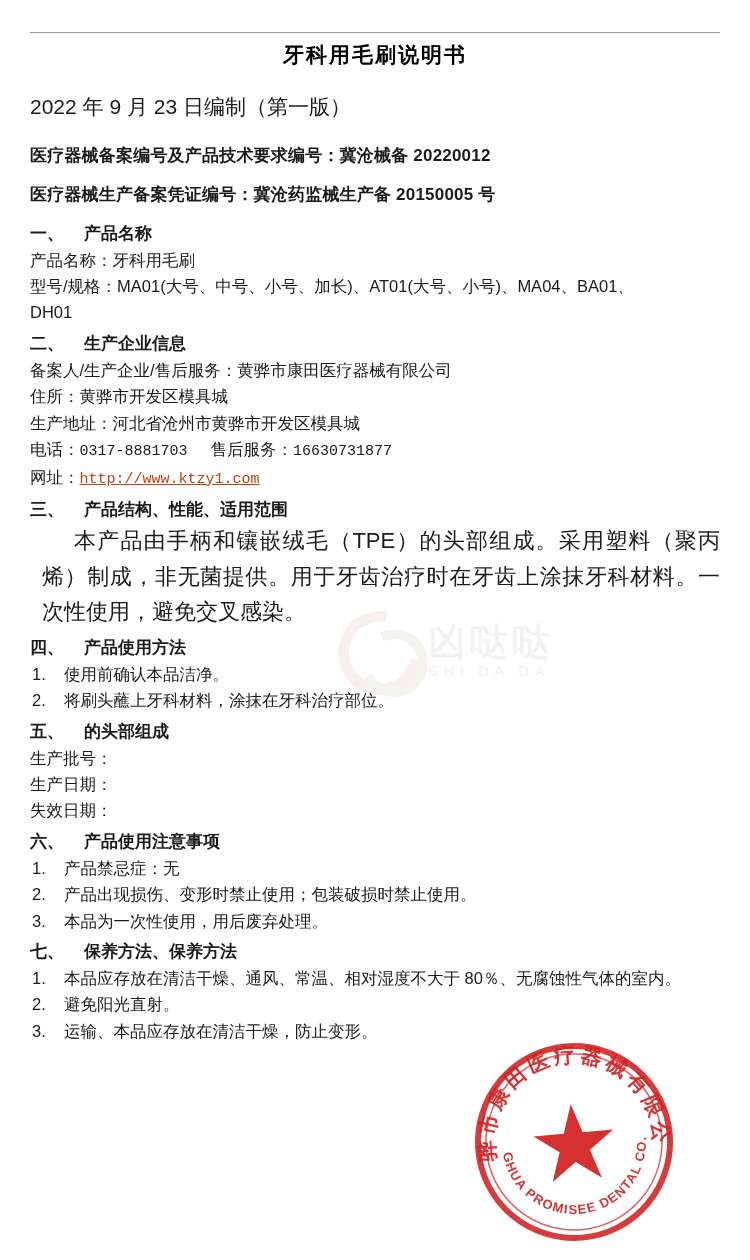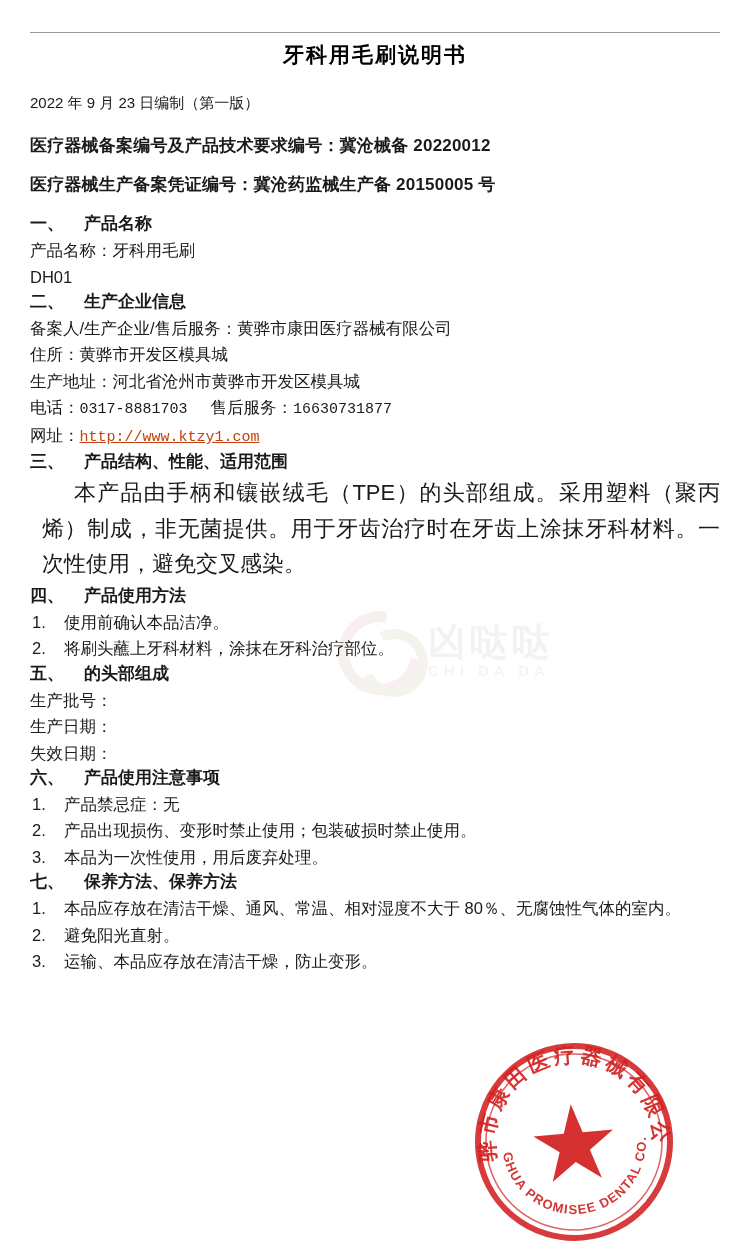--- a/index.html
+++ b/index.html
@@ -34,33 +34,33 @@
     letter-spacing: 2px;
     margin: 8px 0 22px 0;
     color: #000;
   }
   .line {
     font-size: 16.5px;
     line-height: 1.55;
     color: #1a1a1a;
   }
   .date-line {
-    font-size: 15px;
+    font-size: 21px;
     margin-bottom: 20px;
   }
   .bold-line {
     font-weight: bold;
     font-size: 17px;
     margin-bottom: 16px;
     letter-spacing: 0.2px;
   }
   .section-head {
     font-weight: bold;
     font-size: 17px;
-    margin-top: 0;
+    margin-top: 6px;
     margin-bottom: 2px;
   }
   .section-head .num {
     display: inline-block;
     min-width: 54px;
   }
   .body-line {
     font-size: 16.5px;
     line-height: 1.6;
     white-space: nowrap;
@@ -186,20 +186,21 @@
 
     <div class="line date-line">2022 年 9 月 23 日编制（第一版）</div>
 
     <div class="bold-line">医疗器械备案编号及产品技术要求编号：冀沧械备 20220012</div>
     <div class="bold-line">医疗器械生产备案凭证编号：冀沧药监械生产备 20150005 号</div>
 
     <div class="section-head">
       <span class="num">一、</span><span>产品名称</span>
     </div>
     <div class="body-line">产品名称：牙科用毛刷</div>
+    <div class="body-line">型号/规格：MA01(大号、中号、小号、加长)、AT01(大号、小号)、MA04、BA01、</div>
     <div class="body-line">DH01</div>
 
     <div class="section-head">
       <span class="num">二、</span><span>生产企业信息</span>
     </div>
     <div class="body-line">备案人/生产企业/售后服务：黄骅市康田医疗器械有限公司</div>
     <div class="body-line">住所：黄骅市开发区模具城</div>
     <div class="body-line">生产地址：河北省沧州市黄骅市开发区模具城</div>
     <div class="body-line">
       <span>电话：</span><span class="mono">0317-8881703</span>

